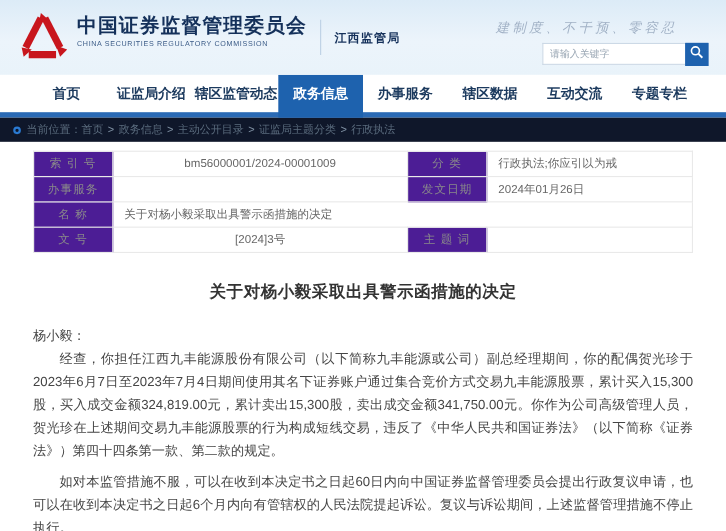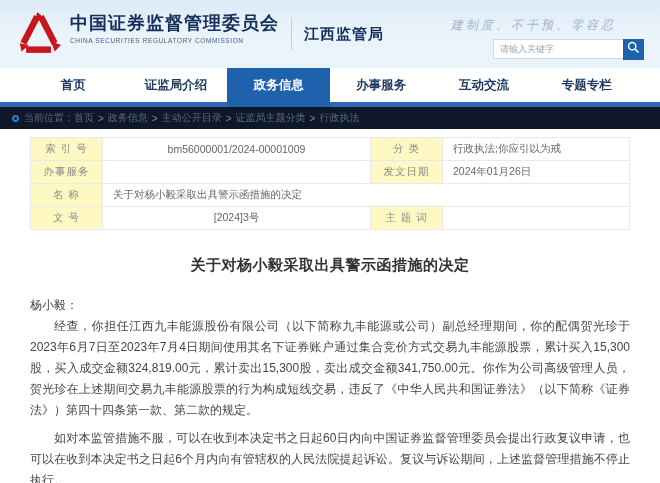--- a/index.html
+++ b/index.html
@@ -16,21 +16,21 @@
     background:linear-gradient(180deg,#dcebf7 0%,#ecf4fb 55%,#e9f3fa 100%);
     display:flex; align-items:center;
     padding:0 16px; position:relative;
   }
   .logo-block { display:flex; align-items:flex-start; cursor:pointer; }
   .logo-block svg { display:block; }
   .org-block { margin-left:8px; }
   .org-name { font-size:18px; font-weight:bold; color:#14305a; letter-spacing:1px; }
   .org-en { font-size:6.5px; color:#3d5d88; letter-spacing:0.6px; margin-top:2px; }
   .hdr-divider { width:1px; height:32px; background:#bcd0e4; margin:0 12px; }
-  .bureau { font-size:15px; font-weight:bold; color:#14305a; letter-spacing:1px; }
+  .bureau { font-size:11px; font-weight:bold; color:#14305a; letter-spacing:1px; }
 
   .header-right { margin-left:auto; display:flex; flex-direction:column; align-items:flex-end; padding-top:8px; }
   .slogan {
     font-family:"DejaVu Serif","Liberation Serif",serif;
     font-style:italic; font-size:12px; letter-spacing:3px;
     color:#96a7bd; margin-right:28px; margin-bottom:5px; opacity:.85;
   }
   .search-bar { display:flex; align-items:center;margin-left:36px; }
   .search-input {
     width:130px; height:20px; border:1px solid #ccd9e6; border-right:none;
@@ -66,21 +66,21 @@
   }
   .bc-item { cursor:pointer; }
   .bc-sep { margin:0 4px; color:#7d8ea0; }
 
   
   .content { padding:8px 30px 0; background:#fff; }
 
   table.meta { width:100%; border-collapse:collapse; font-size:10.5px; color:#666; }
   table.meta td { border:1px solid #e9e9e9; height:23px; padding:2px 10px; }
   td.lbl {
-    background:#fef9c3; color:#8a8a8a; width:72px;
+    background:#4c1d95; color:#8a8a8a; width:72px;
     text-align:center; letter-spacing:1px; white-space:nowrap;
   }
   td.val1 { width:268px;text-align:center; }
   td.lbl2 { width:72px; }
 
   .doc-title {
     text-align:center; font-size:15px; font-weight:bold; color:#333;
     margin:26px 0 20px; letter-spacing:0.5px;
   }
   .doc-body { font-size:12px; color:#454545; line-height:21px; }
@@ -125,22 +125,24 @@
           </span>
         </button>
       </div>
     </div>
   </div>
 
   <div class="nav-wrap">
     <div class="nav">
       <div class="nav-item">首页</div>
       <div class="nav-item">证监局介绍</div>
+      <div class="nav-item">辖区监管动态</div>
       <div class="nav-item active">政务信息</div>
       <div class="nav-item">办事服务</div>
+      <div class="nav-item">辖区数据</div>
       <div class="nav-item">互动交流</div>
       <div class="nav-item">专题专栏</div>
     </div>
   </div>
 
   <div class="breadcrumb">
     <span class="loc-icon"></span>
     <span>当前位置：</span>
     <span class="bc-item">首页</span>
     <span class="bc-sep">&gt;</span>

